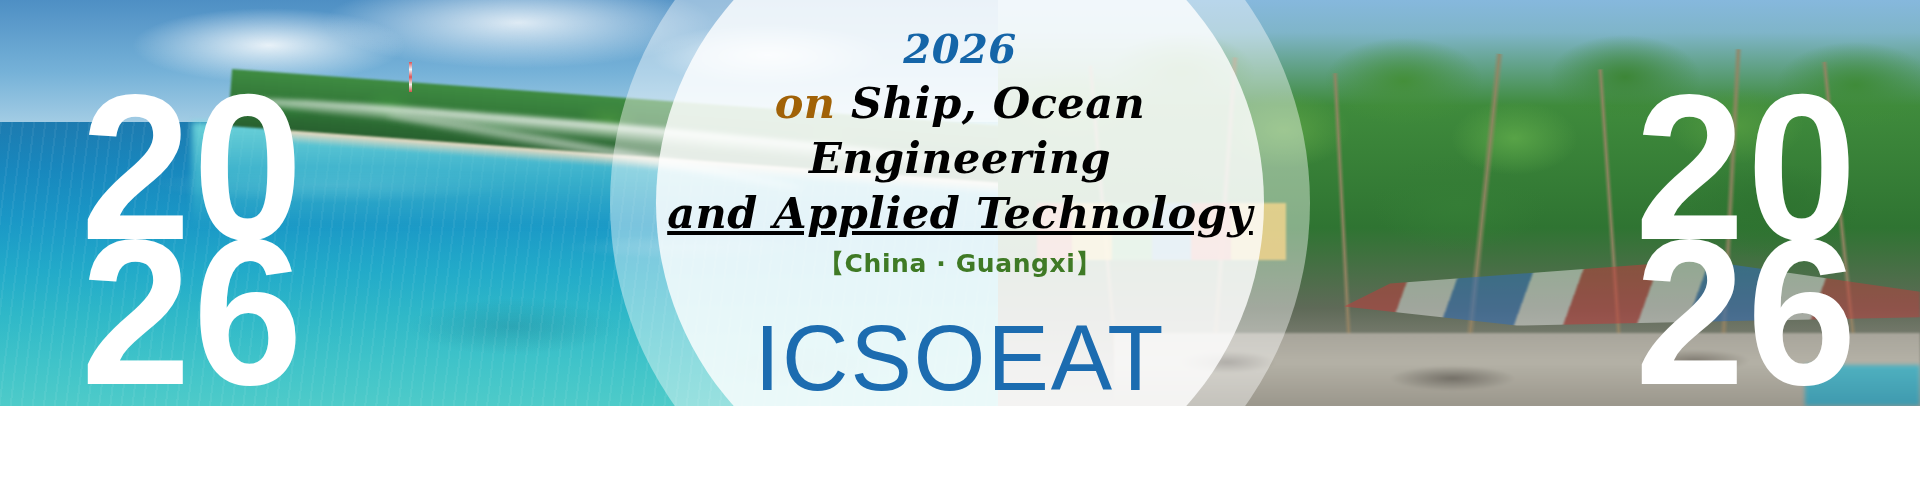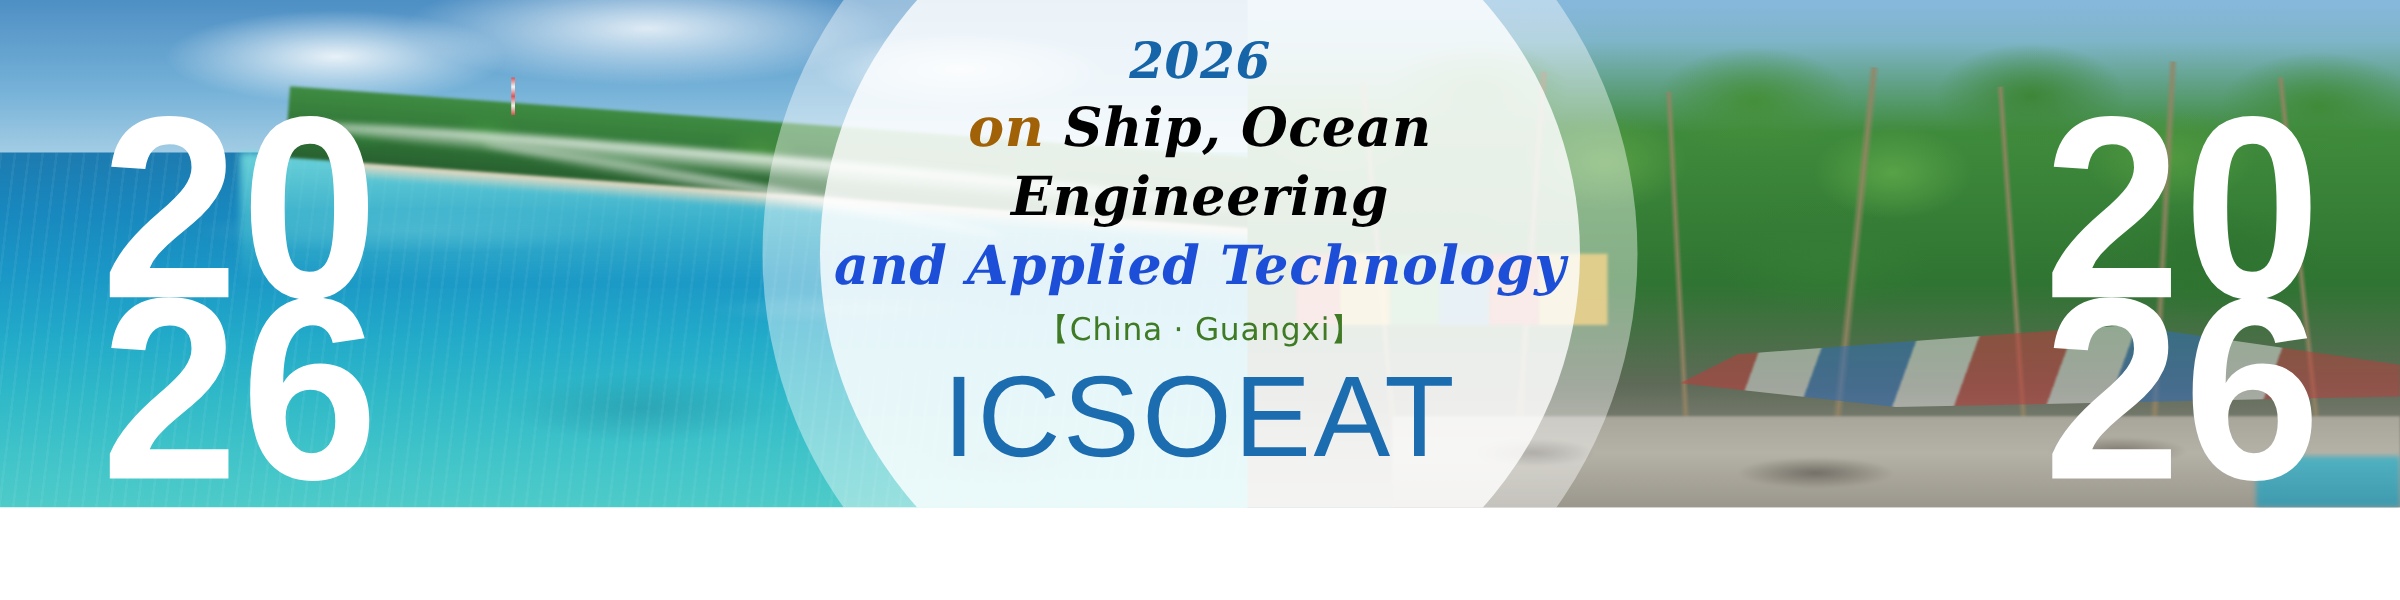--- a/index.html
+++ b/index.html
@@ -296,38 +296,39 @@
     font-size: 43px;
     color: #1565a8;
     line-height: 1.28;
   }
   .line-2 {
     font-size: 43px;
     line-height: 1.28;
   }
   .line-3 {
     font-size: 43px;
-    color: #1d4ed8;
+    color: #000000;
     line-height: 1.28;
+    text-decoration: underline;
   }
   .tx-blue  { color: #a16207; }
   .tx-green { color: #000000; }
 
   .line-place {
     margin-top: 6px;
     font-family: "DejaVu Sans", "Liberation Sans", sans-serif;
     font-style: normal;
-    font-weight: 400;
+    font-weight: 700;
     font-size: 25px;
     color: #3f7a25;
     letter-spacing: .6px;
   }
 
   .acronym {
-    margin-top: 8px;
+    margin-top: 32px;
     font-family: "Liberation Sans", "DejaVu Sans", sans-serif;
     font-weight: 400;
     font-size: 92px;
     line-height: 1;
     color: #1c6cb0;
     letter-spacing: 2px;
   }
 </style>
 </head>
 <body>

